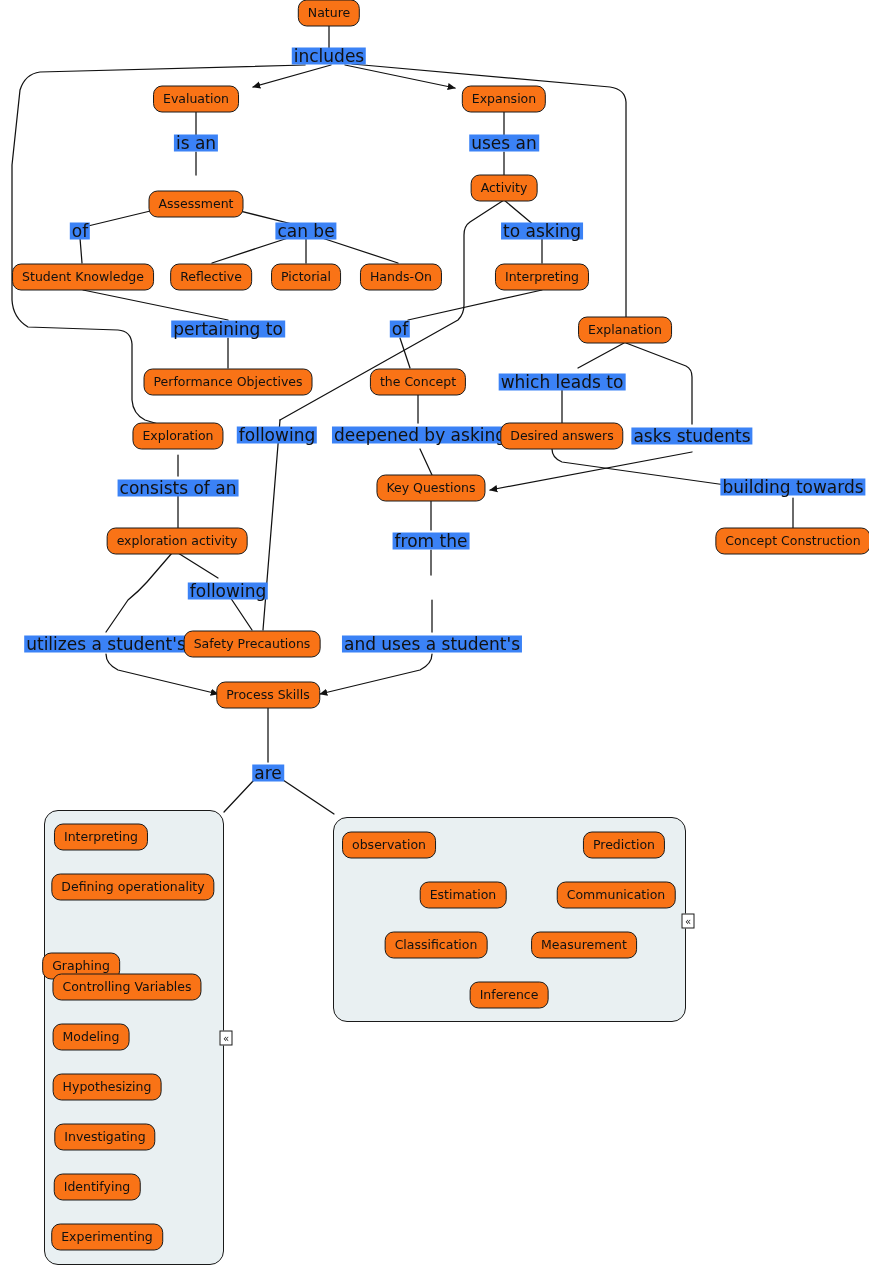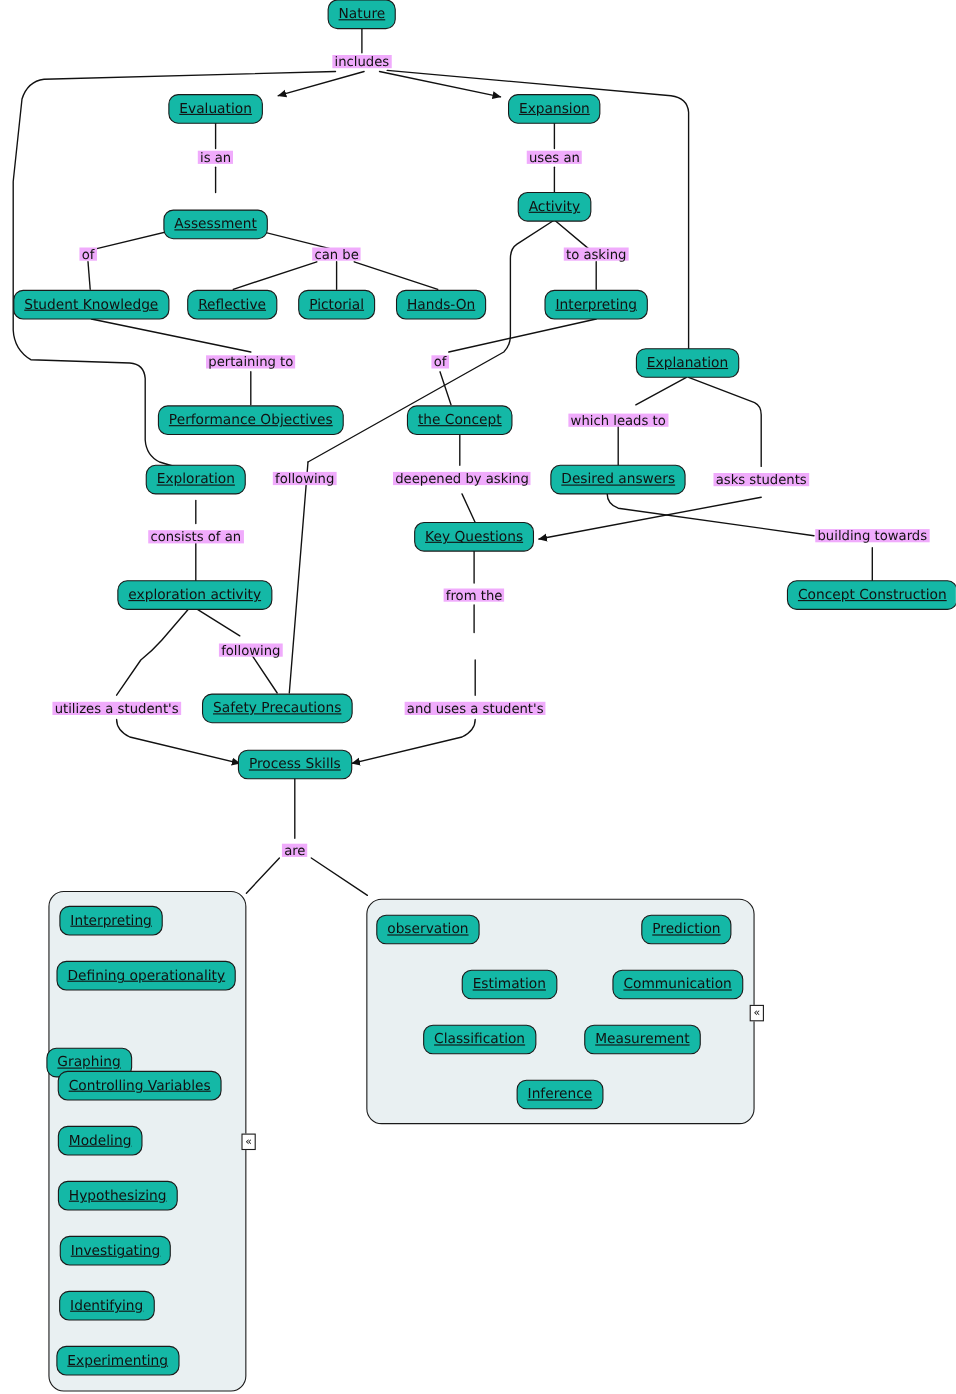--- a/index.html
+++ b/index.html
@@ -18,51 +18,50 @@
   #edges {
     position: absolute;
     left: 0; top: 0;
     width: 869px;
     height: 1267px;
     pointer-events: none;
   }
   .node {
     position: absolute;
     box-sizing: border-box;
-    background: #14b8a6;
+    background: #f97316;
     border: 1.2px solid #1a1a1a;
     border-radius: 9px;
     color: #111111;
     font-size: 12.5px;
     line-height: 1;
     display: flex;
     align-items: center;
     justify-content: center;
     white-space: nowrap;
     padding: 0 9px;
     height: 27px;
     transform: translate(-50%, -50%);
     z-index: 3;
-    text-decoration: underline;
   }
   .panel {
     position: absolute;
     box-sizing: border-box;
     background: #e9f0f2;
     border: 1.4px solid #1a1a1a;
     border-radius: 14px;
     z-index: 2;
   }
   .linklabel {
     position: absolute;
     color: #111111;
-    font-size: 12px;
+    font-size: 17px;
     line-height: 1;
     white-space: nowrap;
-    background: #f0abfc;
+    background: #3b82f6;
     padding: 0 2px;
     transform: translate(-50%, -50%);
     z-index: 3;
   }
   .handle {
     position: absolute;
     width: 13px;
     height: 15px;
     box-sizing: border-box;
     border: 1.2px solid #1a1a1a;

